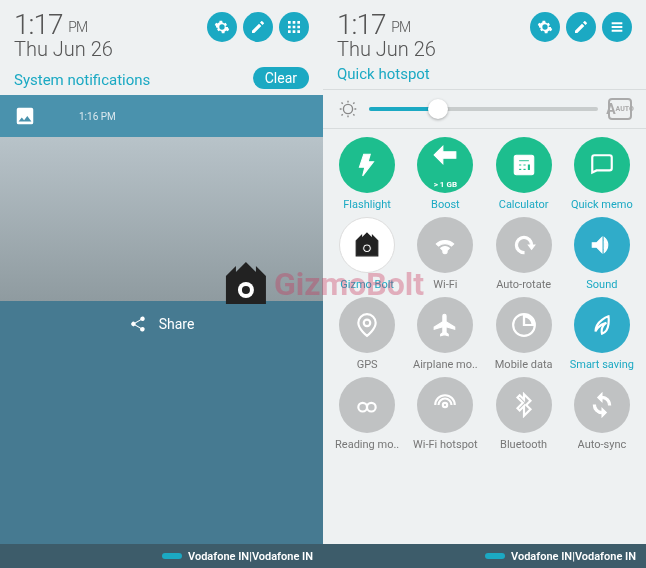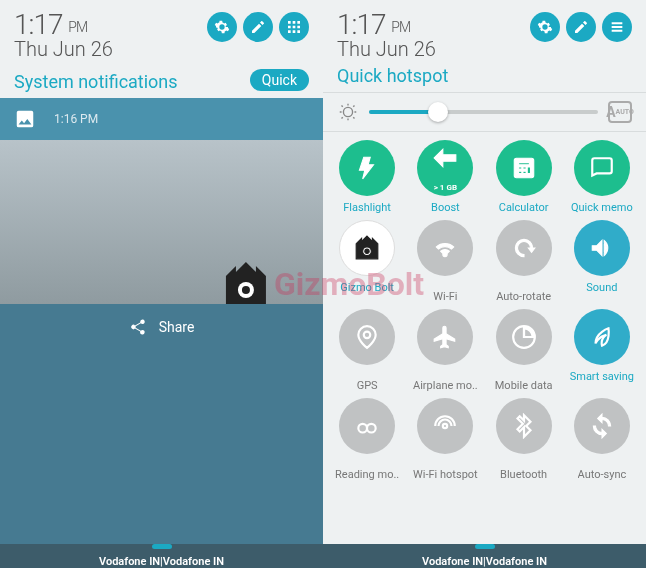--- a/index.html
+++ b/index.html
@@ -7,49 +7,49 @@
 .panel { width: 323px; height: 568px; display: flex; flex-direction: column; position: relative; background: #eef1f2; }
 .header { background: #eef1f2; padding: 8px 14px 6px 14px; }
 .header-top { display: flex; justify-content: space-between; align-items: flex-start; }
 .time-date { color: #555; }
 .time { font-size: 28px; font-weight: 300; letter-spacing: -1px; }
 .time small { font-size: 14px; vertical-align: 2px; }
 .date { font-size: 20px; font-weight: 300; color: #555; margin-top: -4px; }
 .header-icons { display: flex; gap: 6px; margin-top: 4px; }
 .circle-btn { width: 30px; height: 30px; border-radius: 50%; background: #1ba9c3; display: flex; align-items: center; justify-content: center; color: #fff; }
 .circle-btn svg { fill: #fff; width: 16px; height: 16px; }
-.section-label { font-size: 18px; color: #1ba9c3; margin-top: 4px; }
+.section-label { font-size: 15px; color: #1ba9c3; margin-top: 4px; }
 .label-row { display: flex; justify-content: space-between; align-items: center; margin-top: 6px; }
 .clear-btn { background: #1ba9c3; color: #fff; border-radius: 12px; padding: 3px 12px; font-size: 14px; }
 .notif-head { background: #4a92ad; color: #fff; display: flex; align-items: center; padding: 10px 14px; gap: 18px; }
 .notif-head .icon { width: 22px; height: 22px; }
 .notif-head .title { flex: 1; font-size: 16px; }
-.notif-head .ts { font-size: 12px; color: #dce9ef; }
+.notif-head .ts { font-size: 10px; color: #dce9ef; margin-left: 25px; }
 .preview { height: 164px; background: linear-gradient(#b8c3c9, #8f9ba0); position: relative; }
 .share-bar { background: #467a91; color: #fff; display: flex; align-items: center; justify-content: center; gap: 12px; padding: 14px 4px; font-size: 14px; }
 .share-bar svg { fill: #fff; width: 18px; height: 18px; }
 .below-notif { flex: 1; background: #467a91; }
-.statusbar { background: #3d5c6a; height: 24px; display: flex; align-items: center; justify-content: flex-end; padding: 0 10px; gap: 6px; color: #fff; font-size: 11px; font-weight: 600; flex-direction: column; }
+.statusbar { background: #3d5c6a; height: 24px; display: flex; align-items: center; justify-content: flex-end; padding: 0 10px; gap: 6px; color: #fff; font-size: 11px; font-weight: 600; }
 .sig-pill { width: 20px; height: 6px; border-radius: 3px; background: #1ba9c3; }
 .brightness { background: #eef1f2; padding: 8px 14px; display: flex; align-items: center; gap: 10px; border-top: 1px solid #d8dcdd; border-bottom: 1px solid #d8dcdd; }
 .bright-icon { width: 22px; height: 22px; color: #888; }
 .slider { flex: 1; height: 4px; background: #c8cccc; border-radius: 2px; position: relative; }
 .slider-fill { position: absolute; left: 0; top: 0; height: 100%; width: 30%; background: #1ba9c3; border-radius: 2px; }
 .slider-thumb { position: absolute; left: 30%; top: 50%; transform: translate(-50%, -50%); width: 20px; height: 20px; border-radius: 50%; background: #fff; box-shadow: 0 1px 3px rgba(0,0,0,0.3); }
 .auto-icon { width: 24px; height: 22px; border: 2px solid #aaa; border-radius: 4px; display: flex; align-items: center; justify-content: center; font-size: 7px; color: #aaa; font-weight: bold; }
 .tiles { flex: 1; padding: 8px 6px; display: grid; grid-template-columns: repeat(4, 1fr); gap: 6px 2px; background: #eef1f2; align-content: start; }
 .tile { display: flex; flex-direction: column; align-items: center; gap: 5px; }
 .tile-circle { width: 56px; height: 56px; border-radius: 50%; display: flex; align-items: center; justify-content: center; }
 .tile-circle svg { width: 26px; height: 26px; fill: #fff; }
 .tile-label { font-size: 11px; text-align: center; white-space: nowrap; overflow: hidden; text-overflow: ellipsis; max-width: 70px; }
 .c-green { background: #1dbe8e; } .c-green + .tile-label, .lbl-active { color: #1ba9c3; }
 .c-teal { background: #30acc9; }
 .c-grey { background: #c0c2c3; }
 .c-white { background: #fff; border: 1px solid #ddd; }
-.lbl-grey { color: #777; margin-top: 9px; }
+.lbl-grey { color: #777; }
 .watermark { position: absolute; left: 50%; top: 260px; transform: translate(-50%, 0); font-size: 32px; font-weight: bold; color: rgba(200,50,90,0.35); pointer-events: none; display: flex; align-items: center; gap: 4px; z-index: 50; }
 .watermark svg { width: 48px; height: 48px; fill: rgba(120,120,120,0.4); }
 </style>
 </head>
 <body>
 
 <svg width="0" height="0" style="position:absolute">
 <defs>
 <symbol id="i-gear" viewBox="0 0 24 24">
         <path d="M12 8a4 4 0 100 8 4 4 0 000-8zm9 4c0 .5 0 1-.1 1.4l2 1.6-2 3.4-2.4-1c-.7.6-1.5 1-2.4 1.3l-.4 2.6h-4l-.4-2.6a7 7 0 01-2.4-1.3l-2.4 1-2-3.4 2-1.6C3 13 3 12.5 3 12s0-1 .1-1.4l-2-1.6 2-3.4 2.4 1c.7-.6 1.5-1 2.4-1.3L8.3 2.7h4l.4 2.6c.9.3 1.7.7 2.4 1.3l2.4-1 2 3.4-2 1.6c.1.4.1.9.1 1.4z"></path>
@@ -146,21 +146,21 @@
           </div>
         <div class="circle-btn">
             <svg>
               <use href="#i-grid"></use>
             </svg>
           </div>
       </div>
     </div>
     <div class="label-row">
       <div class="section-label">System notifications</div>
-      <div class="clear-btn">Quick</div>
+      <div class="clear-btn">Clear</div>
     </div>
   </div>
 
   <div class="notif-head">
     <svg class="icon" style="fill:#fff">
         <use href="#i-image"></use>
       </svg>
     <div class="ts">1:16 PM</div>
   </div>
   <div class="preview"></div>

